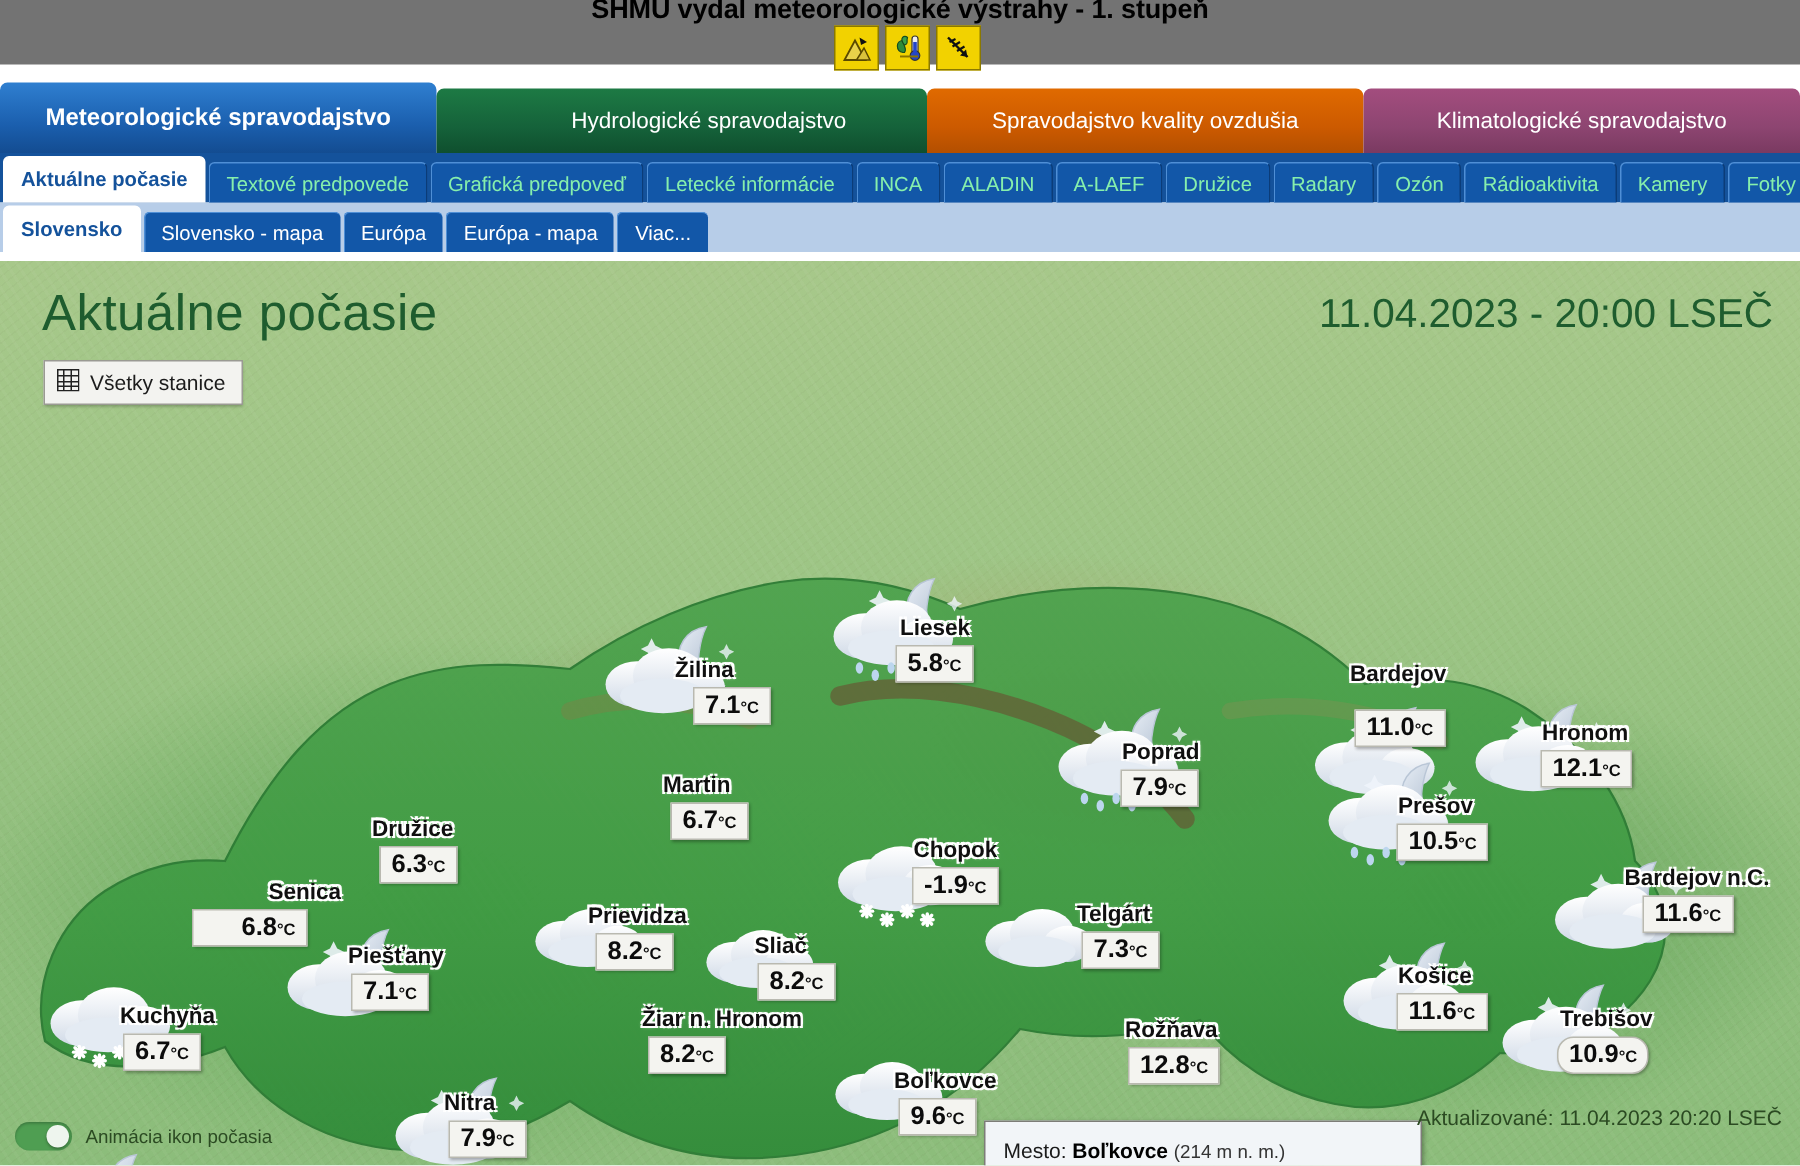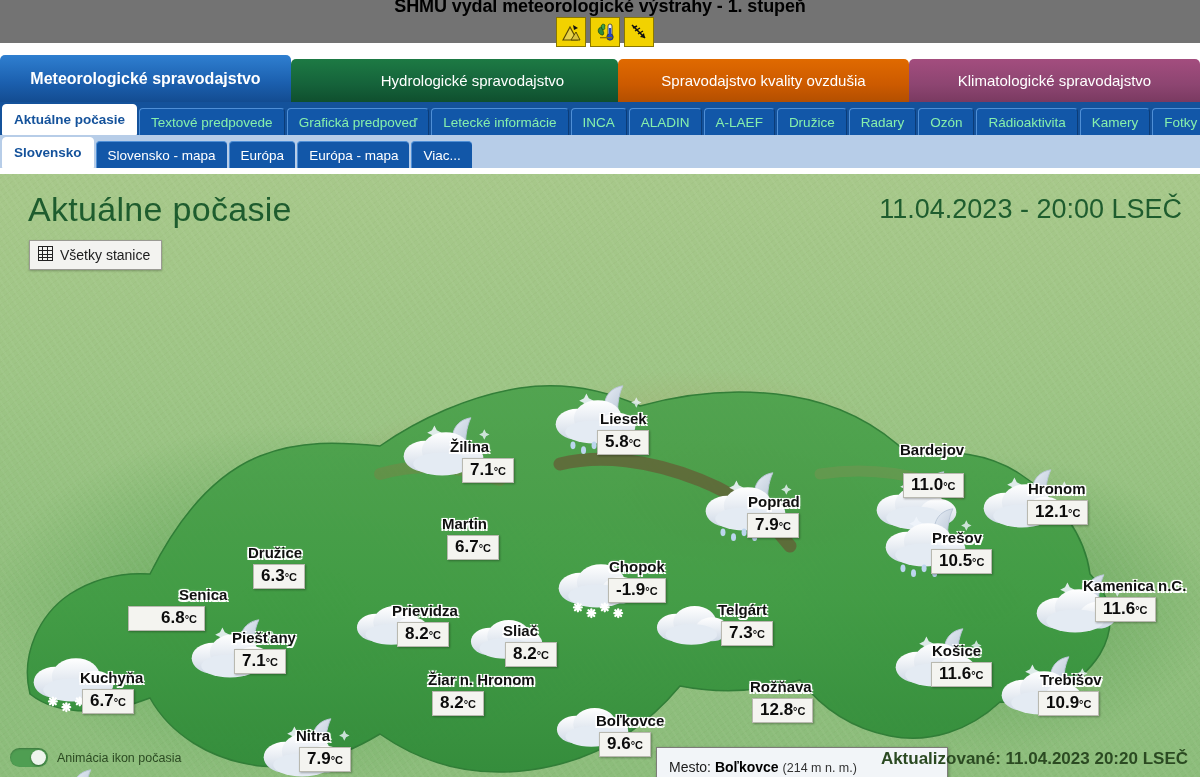--- a/index.html
+++ b/index.html
@@ -166,22 +166,22 @@
     background: #4f9e52; position: relative;
     box-shadow: inset 0 1px 2px rgba(0,0,0,.25);
   }
   .toggle .knob {
     position: absolute; right: 2px; top: 2px;
     width: 15px; height: 15px; border-radius: 50%;
     background: #eef5ee; box-shadow: 0 1px 2px rgba(0,0,0,.35);
   }
   .anim-label { font-size: 12.5px; color: #2b4a22; }
   .updated {
-    position: absolute; right: 12px; bottom: 8px;
-    font-size: 17px; color: #2b4a22; font-weight: bold;
+    position: absolute; right: 12px; bottom: 24px;
+    font-size: 14px; color: #2b4a22;
   }
 </style>
 </head>
 <body>
 
 <div id="app">
 
   <div class="warn-bar">
     <span class="warn-text">SHMÚ vydal meteorologické výstrahy - 1. stupeň</span>
     <span class="warn-icons">
@@ -561,21 +561,21 @@
             <path d="M40 14 l2.5 5 5 2.5 -5 2.5 -2.5 5 -2.5 -5 -5 -2.5 5 -2.5 Z" fill="#eef4fb" opacity=".9"></path>
             <path d="M92 18 l1.8 3.6 3.6 1.8 -3.6 1.8 -1.8 3.6 -1.8 -3.6 -3.6 -1.8 3.6 -1.8 Z" fill="#eef4fb" opacity=".8"></path>
             <g>
         <ellipse cx="30" cy="46" rx="22" ry="16" fill="url(#cgtruenull)"></ellipse>
         <ellipse cx="52" cy="40" rx="25" ry="19" fill="url(#cgtruenull)"></ellipse>
         <ellipse cx="72" cy="48" rx="19" ry="14" fill="url(#cgtruenull)"></ellipse>
         <ellipse cx="48" cy="54" rx="30" ry="12" fill="#e4ebf3"></ellipse>
         </g>
           </svg>
         </div>
-        <div class="st-name" style="left: 1083px; top: 403px;">Kamenica n.C.</div>
+        <div class="st-name" style="left: 1083px; top: 403px;">Bardejov n.C.</div>
         <div class="st-temp" style="left: 1095px; top: 423px;">11.6<span class="u">°C</span></div>
         <div class="st-name" style="left: 248px; top: 370px;">Družice</div>
         <div class="st-temp" style="left: 253px; top: 390px;">6.3<span class="u">°C</span></div>
         <div class="st-name" style="left: 131px; top: 412px; padding-left: 48px;">Senica</div>
         <div class="st-temp" style="left: 128px; top: 432px; padding-left: 32px;">6.8<span class="u">°C</span></div>
         <div class="st-ico" style="left: 350px; top: 414px;">
           <svg width="86" height="67" viewBox="0 0 100 78">
             <defs>
               <linearGradient id="cgfalsenull" x1="0" y1="0" x2="0" y2="1">
         <stop offset="0%" stop-color="#ffffff"></stop>
@@ -707,21 +707,21 @@
             <path d="M92 18 l1.8 3.6 3.6 1.8 -3.6 1.8 -1.8 3.6 -1.8 -3.6 -3.6 -1.8 3.6 -1.8 Z" fill="#eef4fb" opacity=".8"></path>
             <g>
         <ellipse cx="30" cy="46" rx="22" ry="16" fill="url(#cgtruenull)"></ellipse>
         <ellipse cx="52" cy="40" rx="25" ry="19" fill="url(#cgtruenull)"></ellipse>
         <ellipse cx="72" cy="48" rx="19" ry="14" fill="url(#cgtruenull)"></ellipse>
         <ellipse cx="48" cy="54" rx="30" ry="12" fill="#e4ebf3"></ellipse>
         </g>
           </svg>
         </div>
         <div class="st-name" style="left: 1040px; top: 497px;">Trebišov</div>
-        <div class="st-temp" style="left: 1038px; top: 517px;">10.9<span class="u">°C</span></div>
+        <div class="st-temp" style="left: 1038px; top: 517px; border-radius: 11px;">10.9<span class="u">°C</span></div>
         <div class="st-name" style="left: 750px; top: 504px;">Rožňava</div>
         <div class="st-temp" style="left: 752px; top: 524px;">12.8<span class="u">°C</span></div>
         <div class="st-name" style="left: 428px; top: 497px;">Žiar n. Hronom</div>
         <div class="st-temp" style="left: 432px; top: 517px;">8.2<span class="u">°C</span></div>
         <div class="st-ico" style="left: 26px; top: 464px;">
           <svg width="96" height="75" viewBox="0 0 100 78">
             <defs>
               <linearGradient id="cgfalsesnow" x1="0" y1="0" x2="0" y2="1">
         <stop offset="0%" stop-color="#ffffff"></stop>
                 <stop offset="100%" stop-color="#cfd9e6"></stop>

